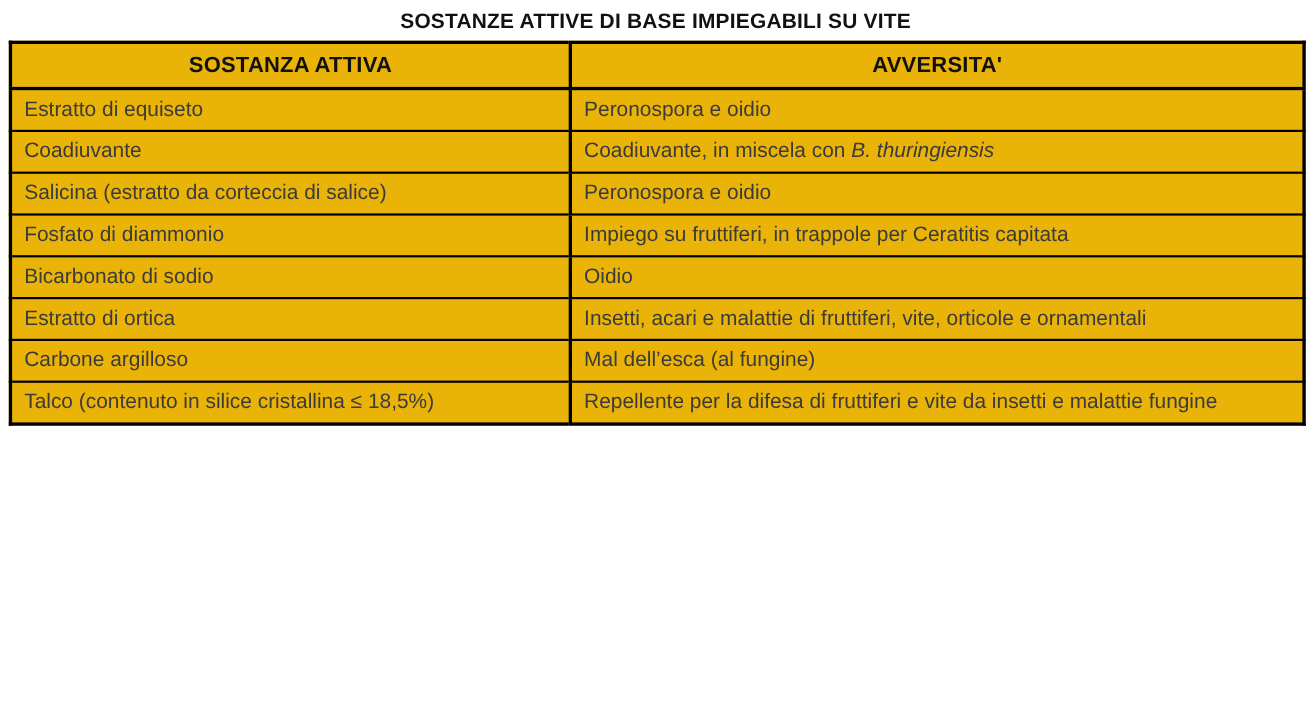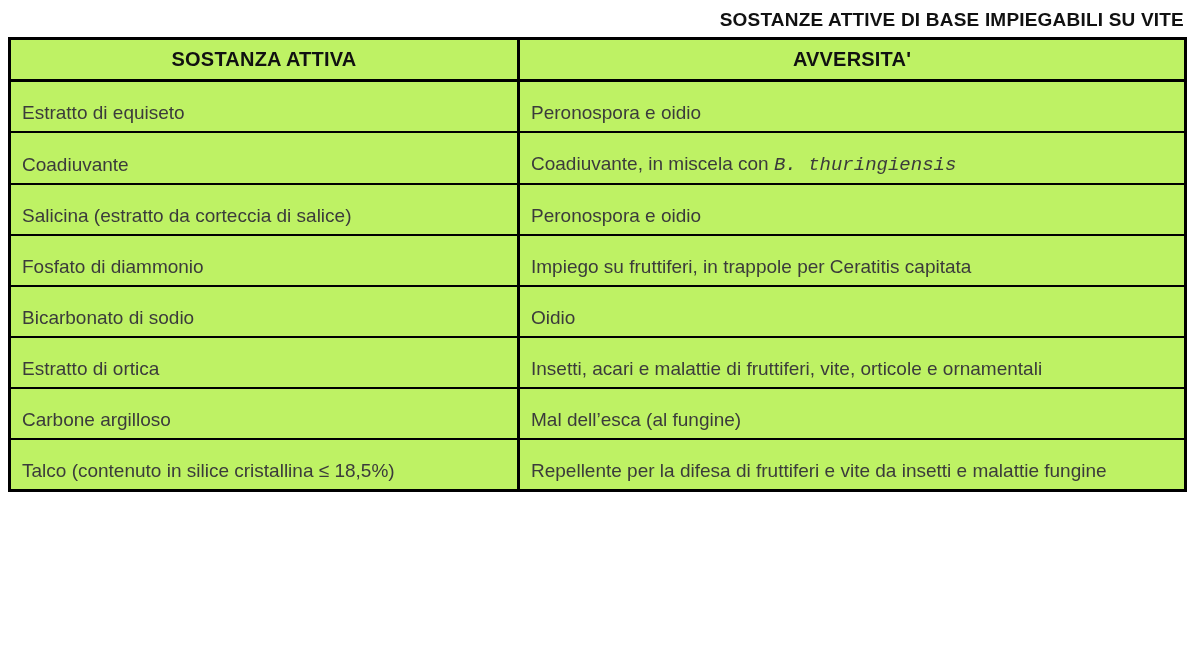--- a/index.html
+++ b/index.html
@@ -10,33 +10,33 @@
   }
   .page {
     width: 1192px;
     height: 658px;
     background: #ffffff;
     box-sizing: border-box;
     padding: 6px 8px 0 8px;
     overflow: hidden;
   }
   .doc-title {
-    text-align: right;
+    text-align: center;
     font-weight: bold;
     font-size: 19px;
     color: #111111;
     letter-spacing: 0.2px;
     margin: 2px 0 5px 0;
     line-height: 24px;
   }
   table.subst-table {
     border-collapse: collapse;
     table-layout: fixed;
     width: 1176px;
-    background: #bef264;
+    background: #eab308;
   }
   table.subst-table, 
   table.subst-table tr, 
   table.subst-table th, 
   table.subst-table td {
     border: 2px solid #000000;
   }
   table.subst-table {
     border: 3px solid #000000;
   }
@@ -56,26 +56,26 @@
     text-align: center;
     height: 39px;
     padding: 0 6px;
     vertical-align: middle;
     letter-spacing: 0.2px;
   }
   td {
     font-size: 19px;
     color: #3b3b3b;
     vertical-align: middle;
-    padding: 13px 8px 0 11px;
+    padding: 0 8px 0 11px;
     line-height: 36px;
     height: 36px;
     overflow: hidden;
   }
-  td .seg-italic { font-style: italic; font-family: Liberation Mono, monospace; }
+  td .seg-italic { font-style: italic; }
 </style>
 </head>
 <body>
 
 <div class="page">
   <div class="doc-title">SOSTANZE ATTIVE DI BASE IMPIEGABILI SU VITE</div>
 
   <table class="subst-table">
     <colgroup>
       <col class="c1">

